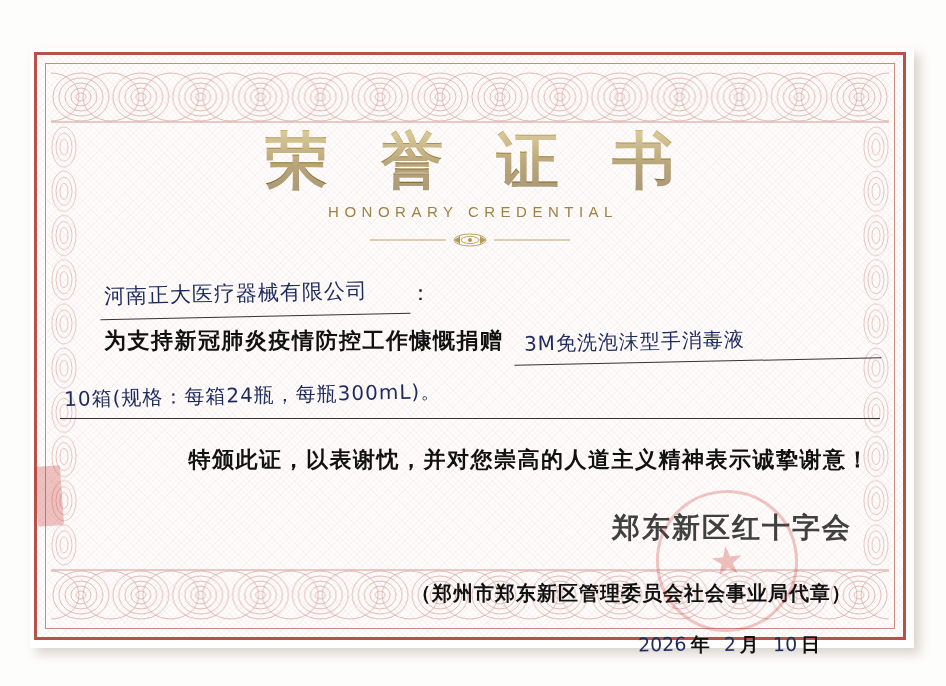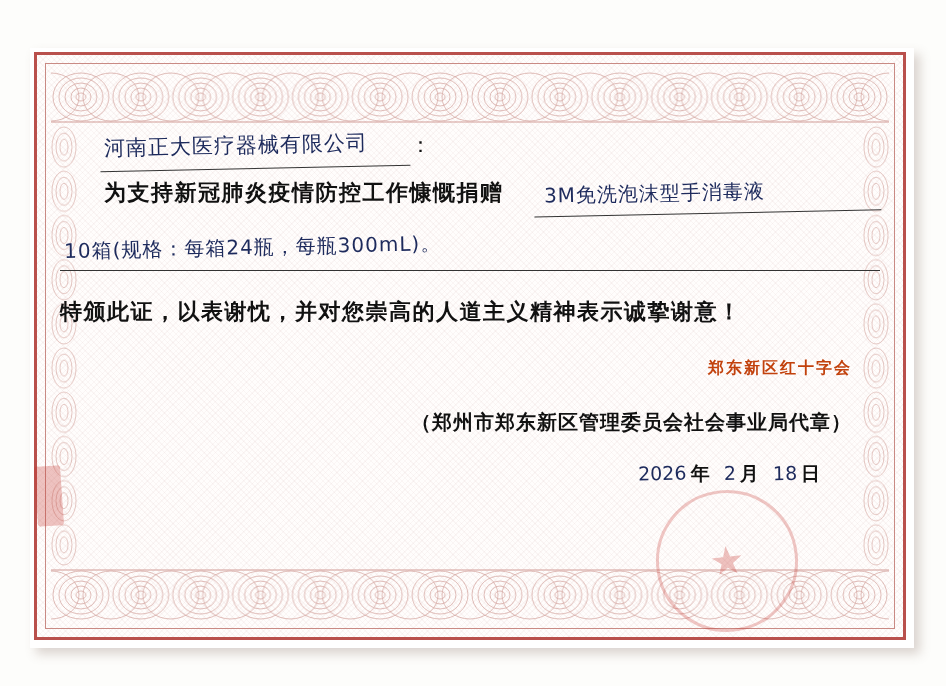--- a/index.html
+++ b/index.html
@@ -163,21 +163,20 @@
     font-family: "Liberation Serif", serif;
     color: #111;
     font-size: 21px;
   }
 
   #line-donate {
     margin-top: 6px;
     display: flex;
     align-items: flex-end;
     padding-left: 44px;
-    gap: 20px;
   }
   .printed {
     font-family: "Liberation Serif", serif;
     font-weight: 700;
     font-size: 22px;
     color: #111;
     letter-spacing: 1.5px;
     white-space: nowrap;
   }
   #donation-item {
@@ -189,35 +188,35 @@
 
   #line-qty {
     margin-top: 14px;
     border-bottom: 1px solid #333;
     padding-bottom: 2px;
     padding-left: 4px;
   }
 
   #line-thanks {
     margin-top: 20px;
-    text-align: left;
+    text-align: right;
     padding-right: 10px;
   }
 
   
   #signature-block {
     margin-top: 20px;
     text-align: right;
     padding-right: 28px;
   }
   #issuer-org {
     font-family: "Liberation Serif", serif;
     font-weight: 700;
-    font-size: 16px;
-    color: #c2410c;
+    font-size: 28px;
+    color: #404040;
     letter-spacing: 2px;
   }
   #issuer-note {
     margin-top: 20px;
     font-family: "Liberation Serif", serif;
     font-weight: 700;
     font-size: 20px;
     color: #111;
     letter-spacing: 1px;
   }
@@ -340,20 +339,37 @@
     </div>
     <div class="side-lace" id="lace-right">
       <svg viewBox="0 0 26 440" preserveAspectRatio="none">
         <rect x="0" y="0" width="26" height="440" fill="url(#sidepat)"></rect>
       </svg>
     </div>
   </div>
 
   <div id="content">
 
+    <div id="title-block">
+      <div id="cert-title">荣 誉 证 书</div>
+      <div id="cert-subtitle">HONORARY CREDENTIAL</div>
+      <div id="title-ornament">
+        <svg viewBox="0 0 220 16">
+          <g fill="none" stroke="#b39a55" stroke-width="0.9">
+            <path d="M10,8 H86"></path>
+            <path d="M134,8 H210"></path>
+            <ellipse cx="110" cy="8" rx="16" ry="6"></ellipse>
+            <ellipse cx="110" cy="8" rx="9" ry="3.5"></ellipse>
+            <circle cx="110" cy="8" r="1.6" fill="#b39a55"></circle>
+            <path d="M94,8 l6,-4 v8 z" fill="#b39a55" stroke="none"></path>
+            <path d="M126,8 l-6,-4 v8 z" fill="#b39a55" stroke="none"></path>
+          </g>
+        </svg>
+      </div>
+    </div>
 
     <div id="body-block">
 
       <div class="line" id="line-recipient">
         <span id="recipient-name" class="handwritten">河南正大医疗器械有限公司</span><span id="recipient-colon">：</span>
       </div>
 
       <div class="line" id="line-donate">
         <span class="printed">为支持新冠肺炎疫情防控工作慷慨捐赠</span>
         <span id="donation-item" class="handwritten">3M免洗泡沫型手消毒液</span>
@@ -366,21 +382,21 @@
       <div class="line" id="line-thanks">
         <span class="printed">特颁此证，以表谢忱，并对您崇高的人道主义精神表示诚挚谢意！</span>
       </div>
 
       <div id="signature-block">
         <div id="issuer-org">郑东新区红十字会</div>
         <div id="issuer-note">（郑州市郑东新区管理委员会社会事业局代章）</div>
       </div>
 
       <div id="date-row">
-        <span class="hw">2026</span><span class="unit">年</span><span class="hw">2</span><span class="unit">月</span><span class="hw">18</span><span class="unit">日</span>
+        <span class="hw">2026</span><span class="unit">年</span><span class="hw">2</span><span class="unit">月</span><span class="hw">10</span><span class="unit">日</span>
       </div>
 
     </div>
   </div>
 
   <div id="official-stamp">
     <div class="stamp-text"></div>
     <div class="star">★</div>
   </div>
 

